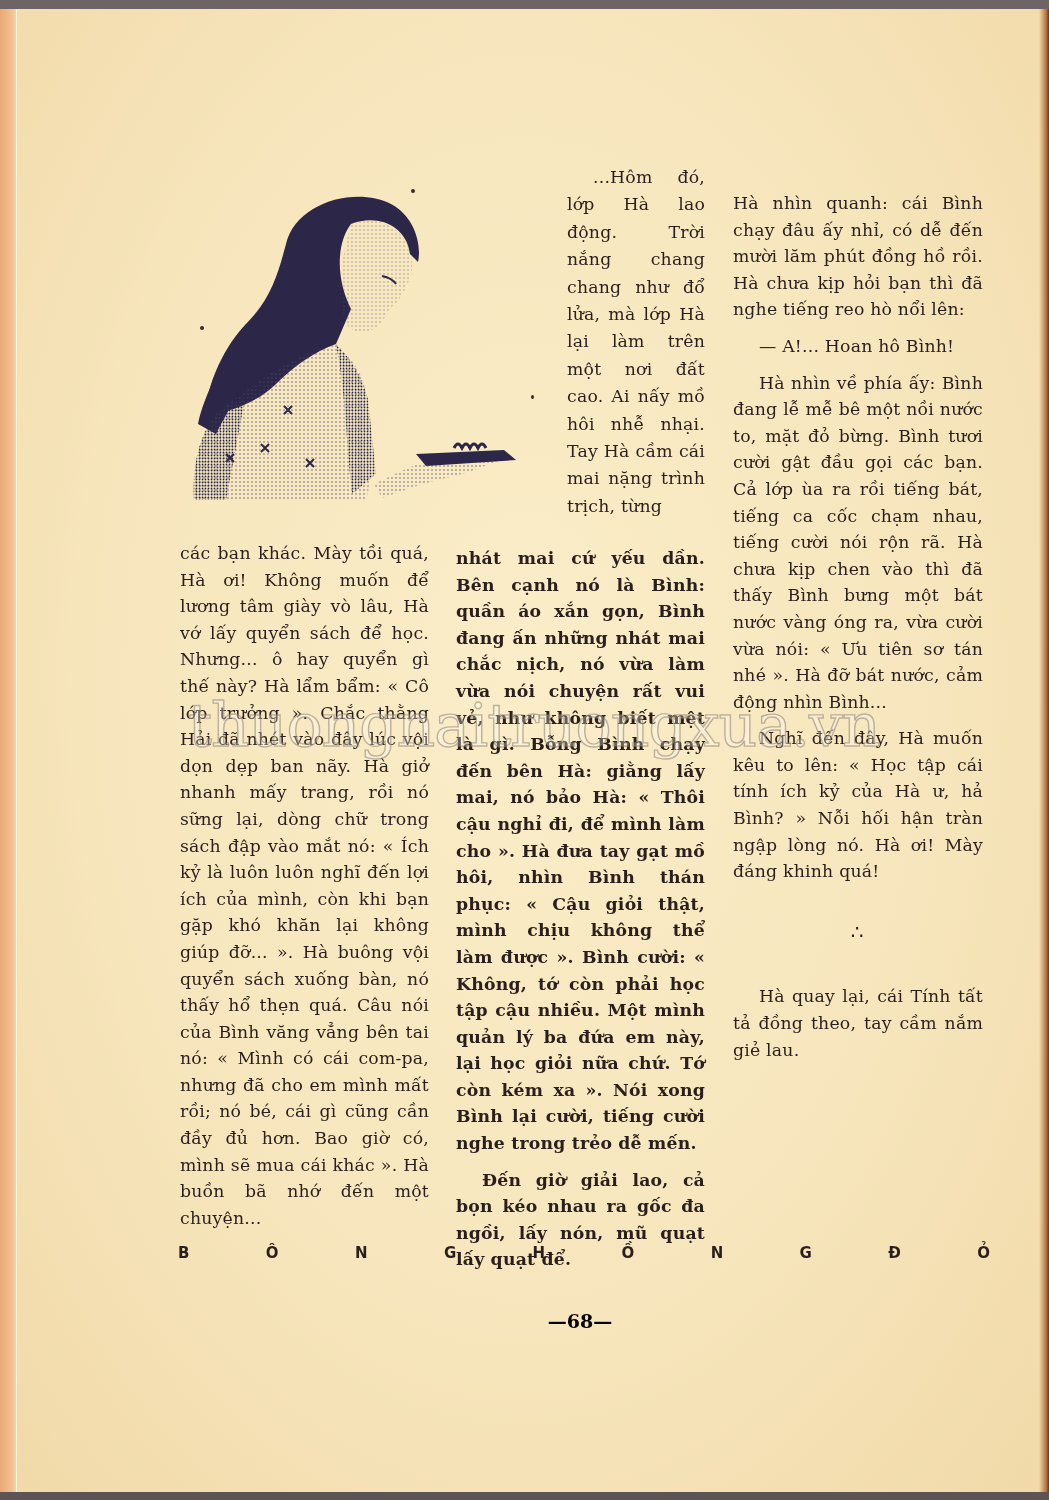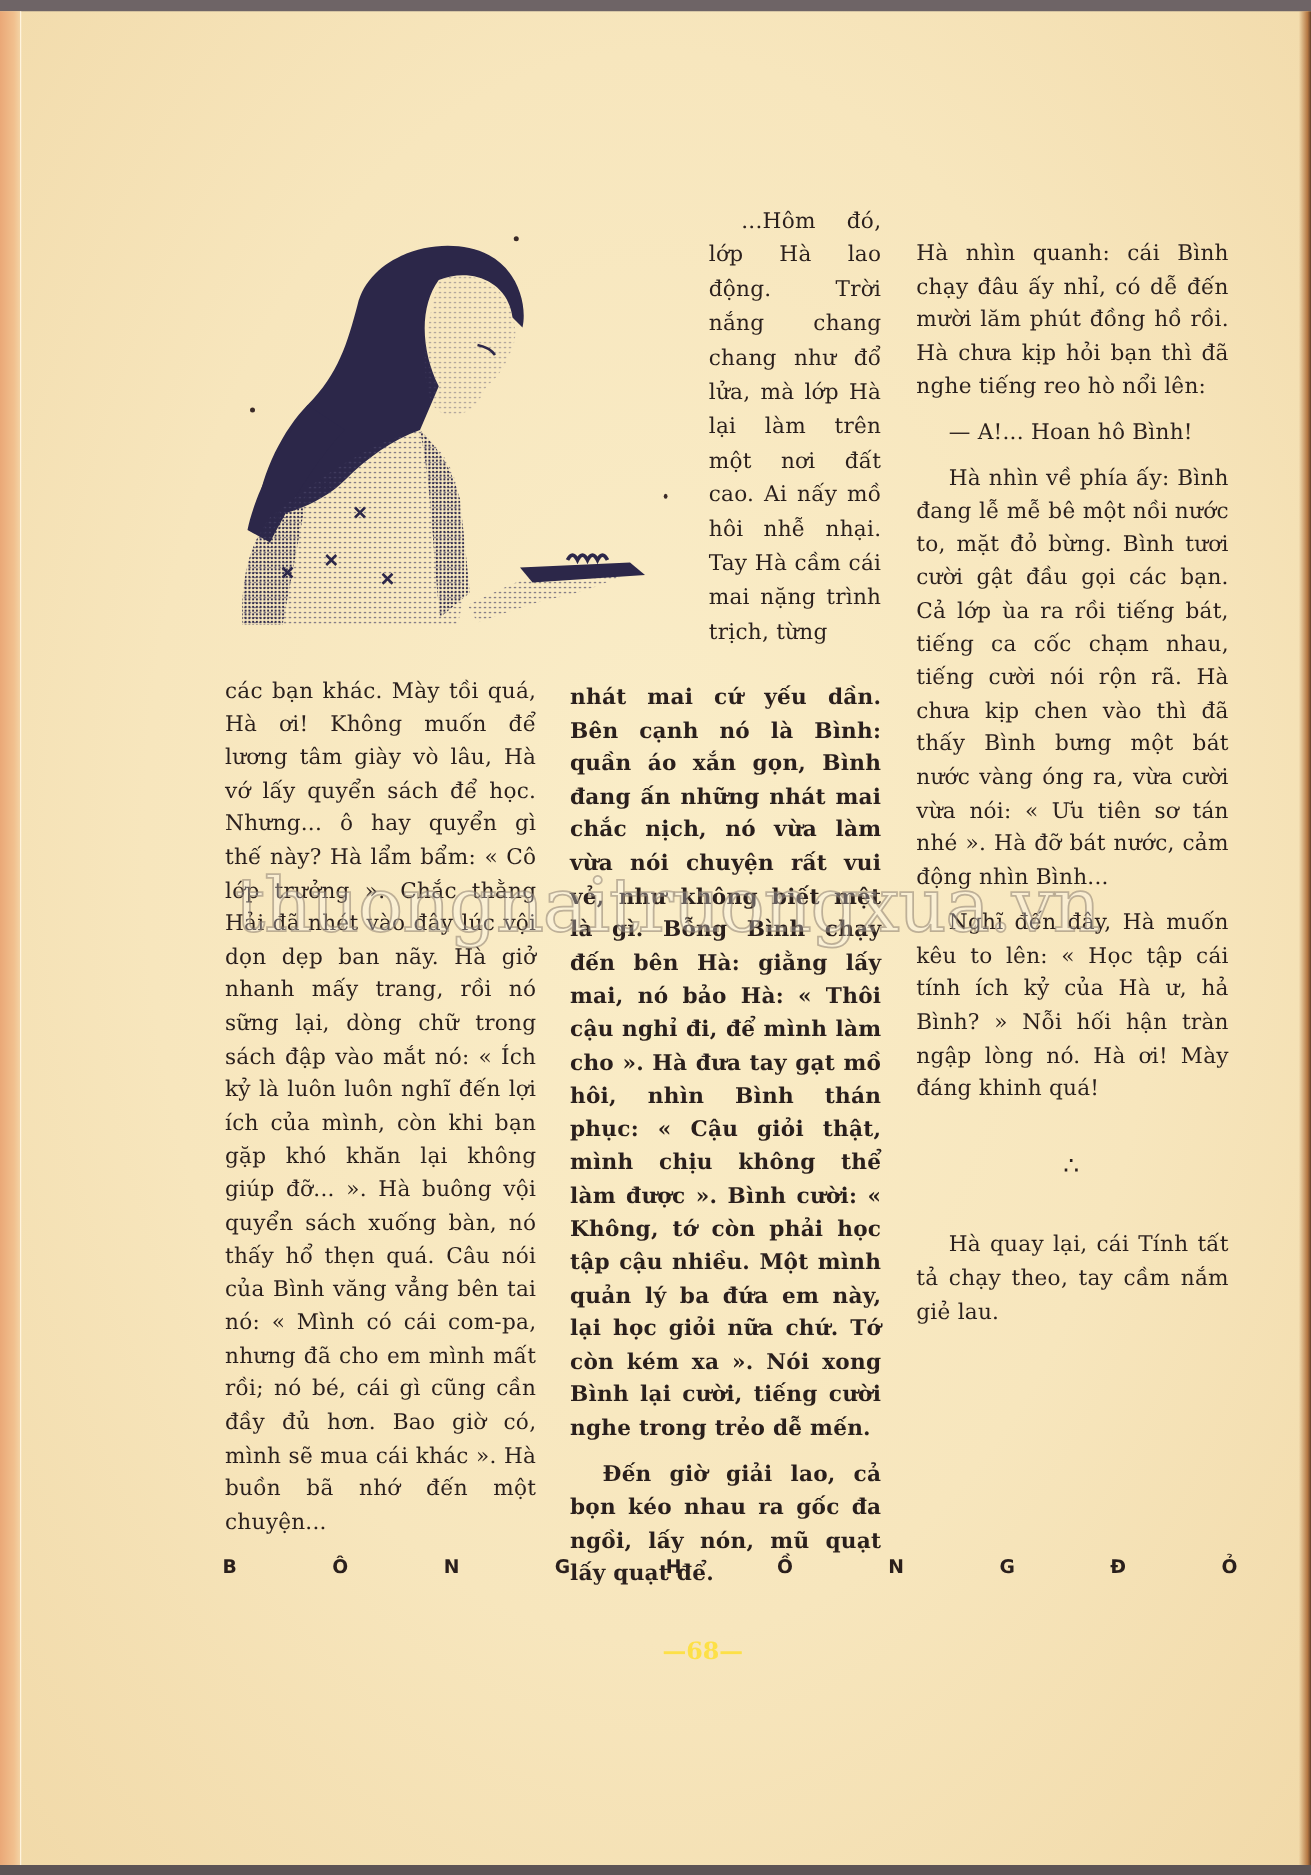--- a/index.html
+++ b/index.html
@@ -42,22 +42,22 @@
     margin: 34px 0 38px 0 !important; font-size: 20px; letter-spacing: 2px;
   }
   .illustration { position: absolute; left: 186px; top: 184px; width: 340px; height: 320px; }
   .footer-title {
     position: absolute; left: 178px; top: 1244px; width: 812px;
     display: flex; justify-content: space-between;
     font-family: "DejaVu Sans", "Liberation Sans", sans-serif;
     font-weight: bold; font-size: 15px; color: #2a1f1c;
   }
   .page-number {
-    position: absolute; left: 530px; top: 1310px; width: 100px; text-align: left;
-    font-family: "DejaVu Serif", serif; font-weight: bold; font-size: 19px; color: #fde047;
+    position: absolute; left: 530px; top: 1310px; width: 100px; text-align: center;
+    font-family: "DejaVu Serif", serif; font-weight: bold; font-size: 19px; color: #000000;
   }
   .watermark {
     position: absolute; left: 188px; top: 690px;
     font-family: "DejaVu Serif", serif; font-size: 60px; letter-spacing: -1px;
     color: rgba(255,255,255,0.28);
     -webkit-text-stroke: 1.4px rgba(140,125,110,0.55);
     white-space: nowrap; pointer-events: none;
   }
   .speck { position: absolute; border-radius: 50%; background: #3a2a28; }
 </style>
@@ -120,21 +120,21 @@
   <p>nhát mai cứ yếu dần. Bên cạnh nó là Bình: quần áo xắn gọn, Bình đang ấn những nhát mai chắc nịch, nó vừa làm vừa nói chuyện rất vui vẻ, như không biết mệt là gì. Bỗng Bình chạy đến bên Hà: giằng lấy mai, nó bảo Hà: « Thôi cậu nghỉ đi, để mình làm cho ». Hà đưa tay gạt mồ hôi, nhìn Bình thán phục: « Cậu giỏi thật, mình chịu không thể làm được ». Bình cười: « Không, tớ còn phải học tập cậu nhiều. Một mình quản lý ba đứa em này, lại học giỏi nữa chứ. Tớ còn kém xa ». Nói xong Bình lại cười, tiếng cười nghe trong trẻo dễ mến.</p>
   <p class="indent gap">Đến giờ giải lao, cả bọn kéo nhau ra gốc đa ngồi, lấy nón, mũ quạt lấy quạt để.</p>
 </div>
 
 <div class="text col3">
   <p>Hà nhìn quanh: cái Bình chạy đâu ấy nhỉ, có dễ đến mười lăm phút đồng hồ rồi. Hà chưa kịp hỏi bạn thì đã nghe tiếng reo hò nổi lên:</p>
   <p class="indent gap">— A!... Hoan hô Bình!</p>
   <p class="indent gap">Hà nhìn về phía ấy: Bình đang lễ mễ bê một nồi nước to, mặt đỏ bừng. Bình tươi cười gật đầu gọi các bạn. Cả lớp ùa ra rồi tiếng bát, tiếng ca cốc chạm nhau, tiếng cười nói rộn rã. Hà chưa kịp chen vào thì đã thấy Bình bưng một bát nước vàng óng ra, vừa cười vừa nói: « Ưu tiên sơ tán nhé ». Hà đỡ bát nước, cảm động nhìn Bình...</p>
   <p class="indent gap">Nghĩ đến đây, Hà muốn kêu to lên: « Học tập cái tính ích kỷ của Hà ư, hả Bình? » Nỗi hối hận tràn ngập lòng nó. Hà ơi! Mày đáng khinh quá!</p>
   <p class="dots">∴</p>
-  <p class="indent gap">Hà quay lại, cái Tính tất tả chạy theo, tay cầm nắm giẻ lau.</p>
+  <p class="indent gap">Hà quay lại, cái Tính tất tả đồng theo, tay cầm nắm giẻ lau.</p>
 </div>
 
 <div class="watermark">thuongnaitruongxua.vn</div>
 
 <div class="footer-title">
   <span>B</span>
   <span>Ô</span>
   <span>N</span>
   <span>G</span>
   <span>H</span>

